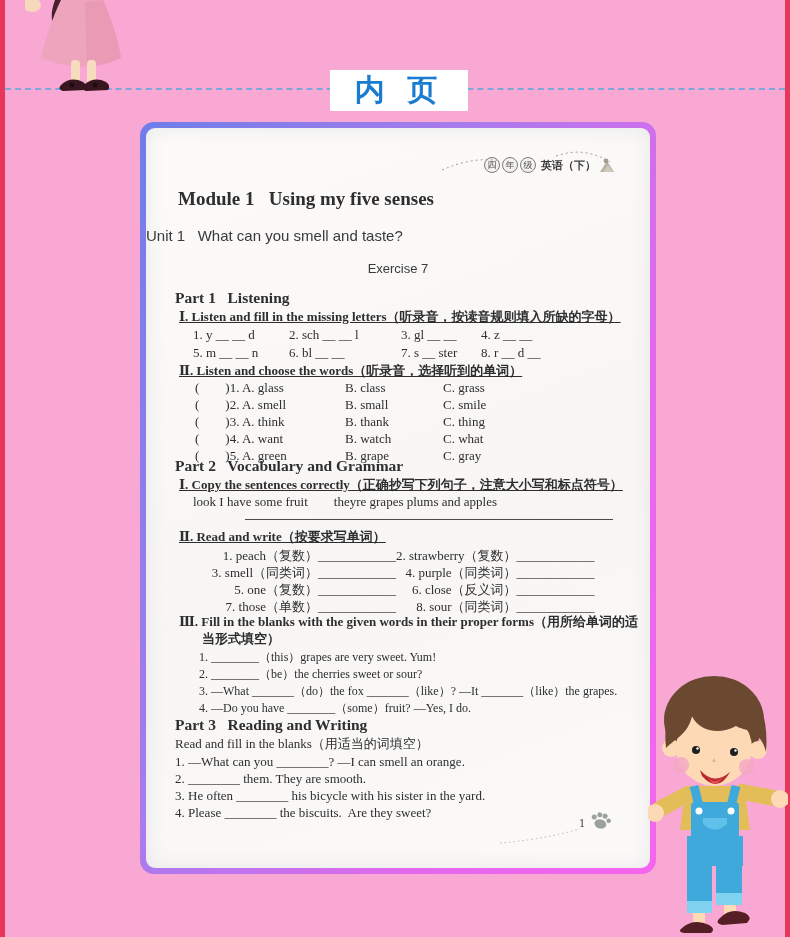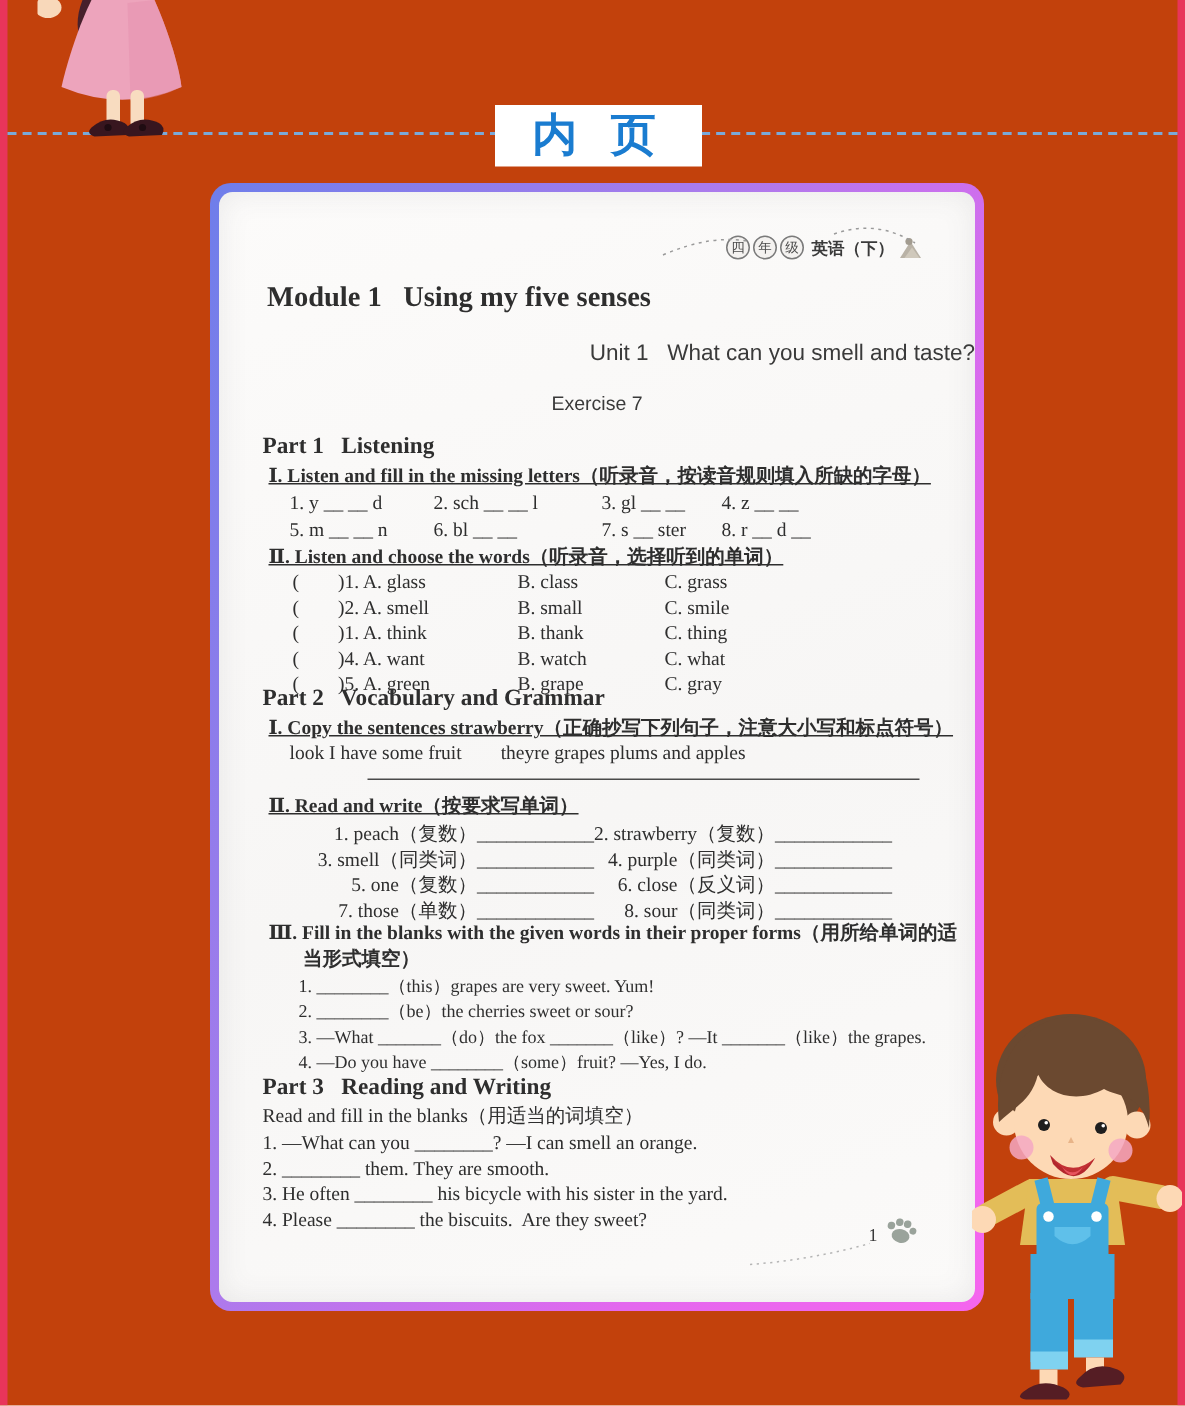--- a/index.html
+++ b/index.html
@@ -1,16 +1,16 @@
 <!DOCTYPE html>
 <html><head>
 <meta charset="utf-8">
 <style>
   html,body{margin:0;padding:0;background:#ffffff;}
-  #stage{position:relative;width:790px;height:937px;background:#c2410c;overflow:hidden;
+  #stage{position:relative;width:790px;height:937px;background:#f9a8d4;overflow:hidden;
          font-family:"Liberation Serif","DejaVu Serif",serif;color:#2e2e2e;}
   .pre{white-space:pre;}
 
   
   .side-bar{position:absolute;top:0;width:5px;height:937px;background:#e8355a;}
   .side-bar.left{left:0;} .side-bar.right{right:0;}
 
   
   .dash-line{position:absolute;left:5px;right:5px;top:88px;border-top:2px dashed #7aa9d9;}
   .page-head{position:absolute;left:330px;top:70px;width:130px;text-align:center;background:#ffffff;
@@ -27,21 +27,21 @@
 
   
   .badge{position:absolute;top:24px;right:34px;height:26px;display:flex;align-items:center;gap:2px;}
   .badge .arc{position:absolute;left:-46px;top:-8px;}
   .gcirc{display:inline-flex;align-items:center;justify-content:center;width:14px;height:14px;
          border:1px solid #7a7a7a;border-radius:50%;font-size:9px;color:#4a4a4a;background:#f4f2f0;}
   .badge-label{font-size:11px;font-weight:bold;color:#3a3a3a;margin-left:3px;}
 
   
   .module-title{position:absolute;left:32px;top:60px;font-size:19px;font-weight:bold;}
-  .unit-title{position:absolute;left:0;top:99px;width:100%;text-align:right;
+  .unit-title{position:absolute;left:0;top:99px;width:100%;text-align:left;
               font-family:"Liberation Sans","DejaVu Sans",sans-serif;font-size:15px;color:#3a3a3a;}
   .exercise{position:absolute;left:0;top:133px;width:100%;text-align:center;
             font-family:"Liberation Sans","DejaVu Sans",sans-serif;font-size:13px;color:#3a3a3a;}
   .part-title{position:absolute;left:29px;font-size:15.5px;font-weight:bold;}
   .sec-head{position:absolute;left:33px;font-size:13px;font-weight:bold;text-decoration:underline;}
   .fill-grid{position:absolute;left:47px;display:grid;grid-template-columns:96px 112px 80px auto;
              grid-auto-rows:18px;font-size:13px;}
   .choice-grid{position:absolute;left:49px;display:grid;grid-template-columns:150px 98px auto;
                grid-auto-rows:17px;font-size:13px;}
   .copy-line{position:absolute;left:47px;font-size:13px;}
@@ -121,33 +121,33 @@
         <span class="pre">8. r __ d __</span>
       </div>
       <div class="sec-head" style="top:234px">Ⅱ. Listen and choose the words（听录音，选择听到的单词）</div>
       <div class="choice-grid" style="top:252px">
         <span class="pre">(        )1. A. glass</span>
         <span>B. class</span>
         <span>C. grass</span>
         <span class="pre">(        )2. A. smell</span>
         <span>B. small</span>
         <span>C. smile</span>
-        <span class="pre">(        )1. A. think</span>
+        <span class="pre">(        )3. A. think</span>
         <span>B. thank</span>
         <span>C. thing</span>
         <span class="pre">(        )4. A. want</span>
         <span>B. watch</span>
         <span>C. what</span>
         <span class="pre">(        )5. A. green</span>
         <span>B. grape</span>
         <span>C. gray</span>
       </div>
 
       <div class="part-title pre" style="top:329px">Part 2   Vocabulary and Grammar</div>
-      <div class="sec-head" style="top:348px">Ⅰ. Copy the sentences strawberry（正确抄写下列句子，注意大小写和标点符号）</div>
+      <div class="sec-head" style="top:348px">Ⅰ. Copy the sentences correctly（正确抄写下列句子，注意大小写和标点符号）</div>
       <div class="copy-line pre" style="top:366px">look I have some fruit        theyre grapes plums and apples</div>
       <div class="blank-rule" style="top:391px"></div>
       <div class="sec-head" style="top:400px">Ⅱ. Read and write（按要求写单词）</div>
       <div class="rw-grid" style="top:419px">
         <span>1. peach（复数）____________</span>
         <span>2. strawberry（复数）____________</span>
         <span>3. smell（同类词）____________</span>
         <span>4. purple（同类词）____________</span>
         <span>5. one（复数）____________</span>
         <span>6. close（反义词）____________</span>

